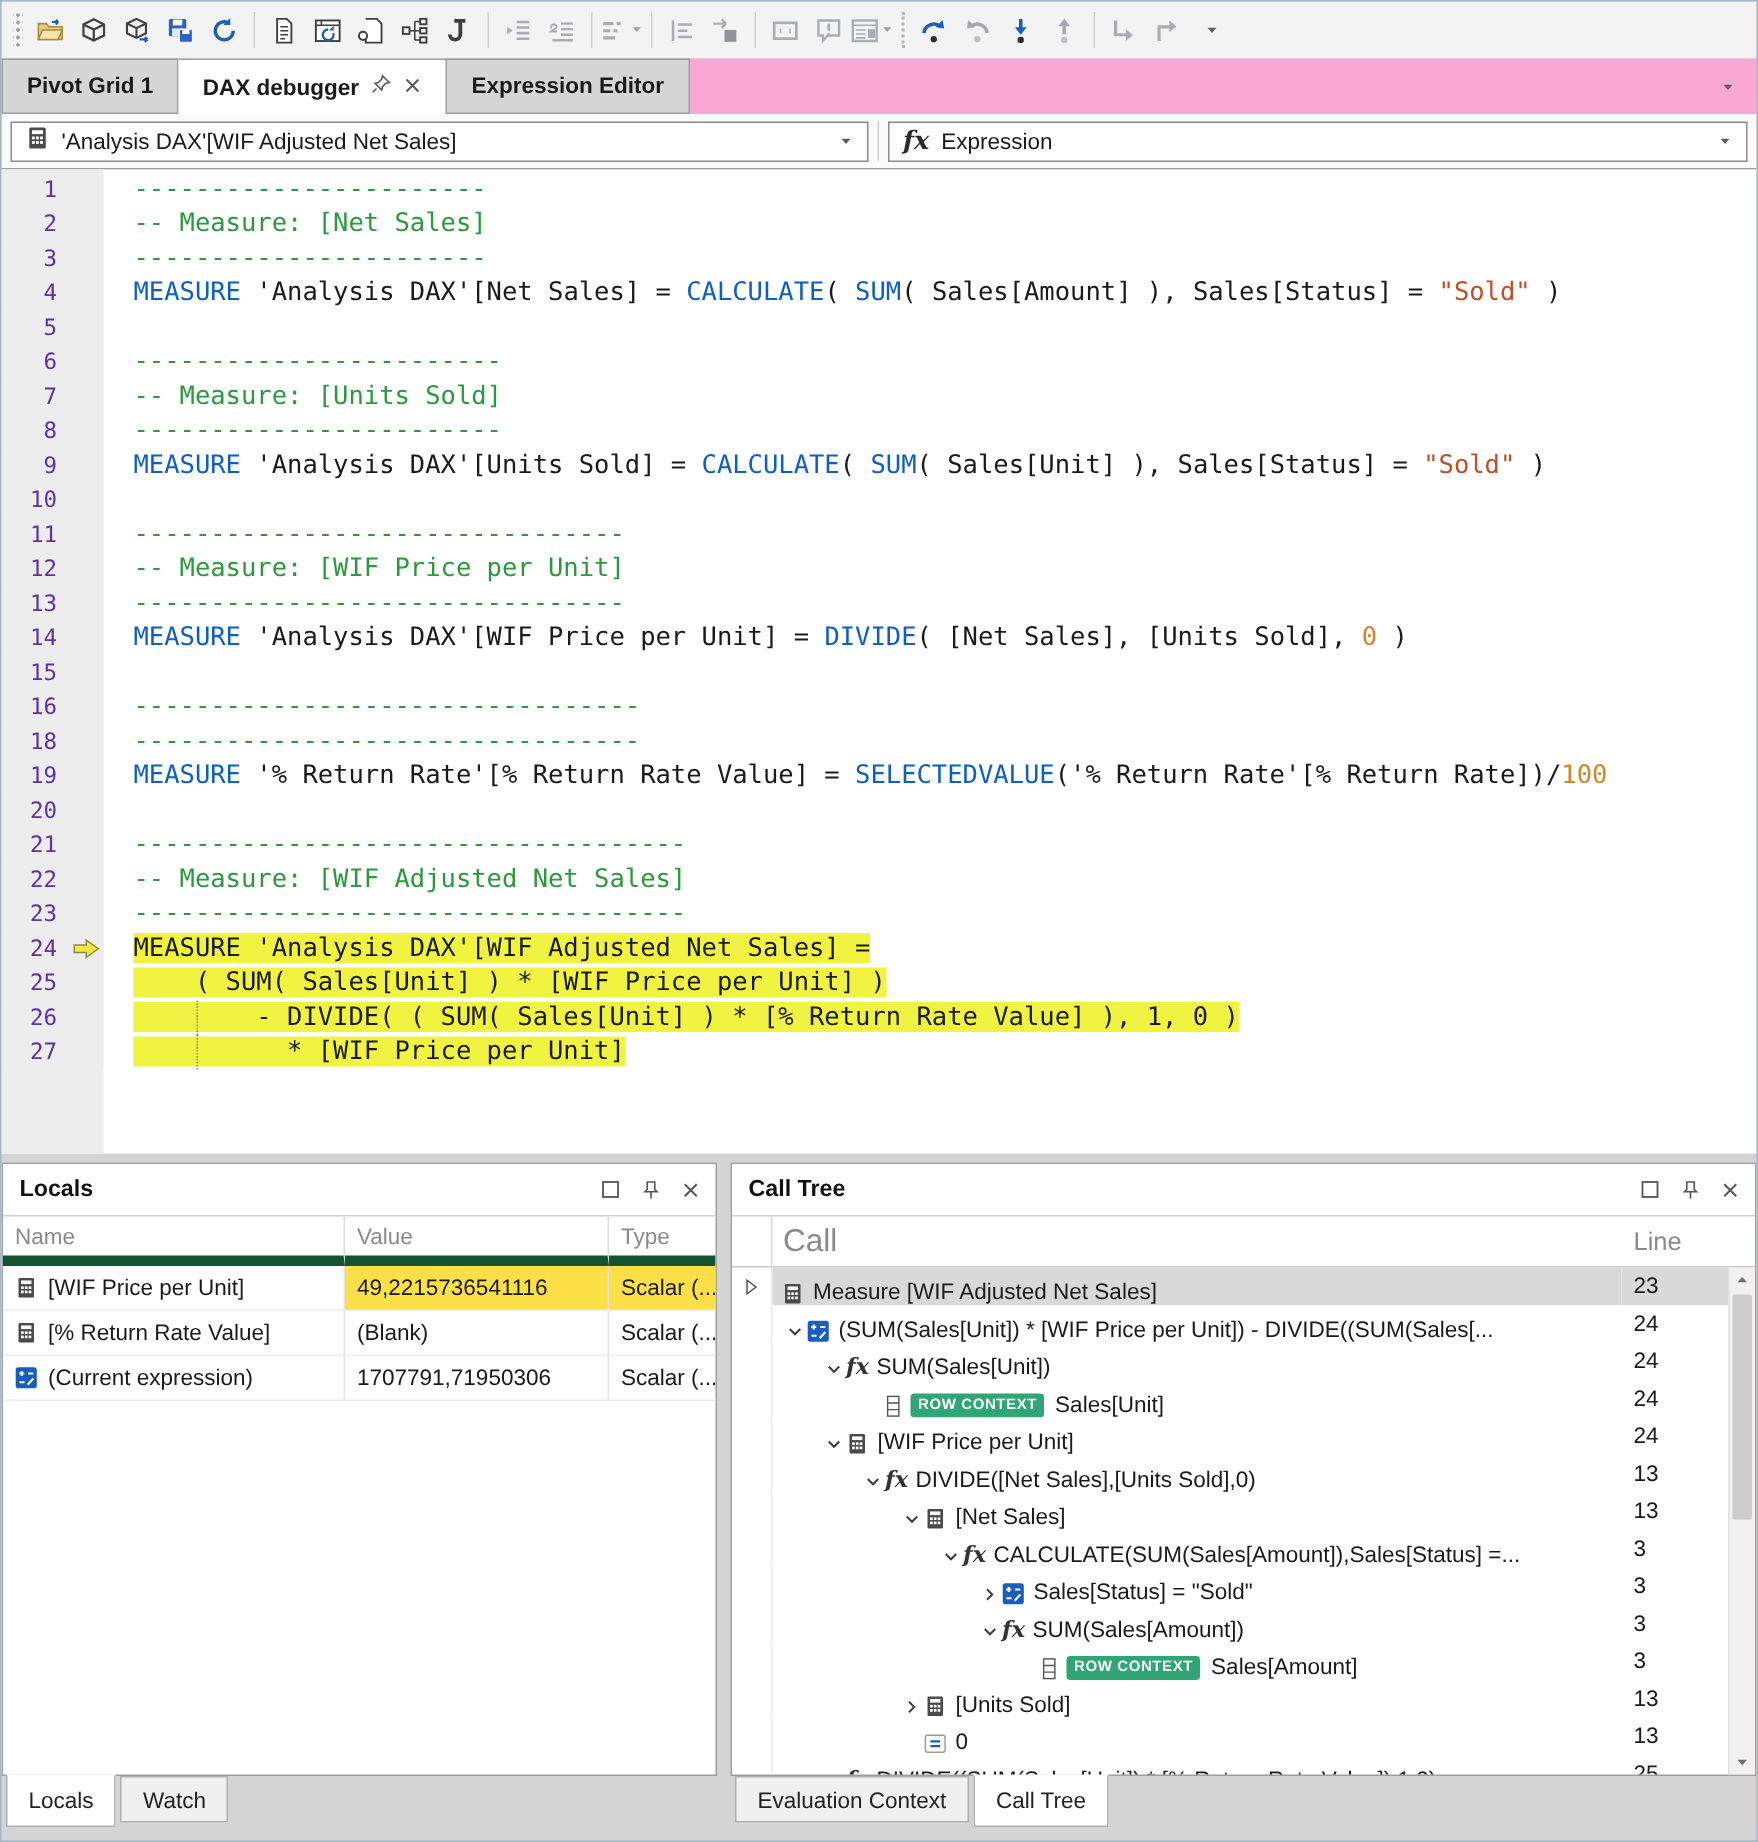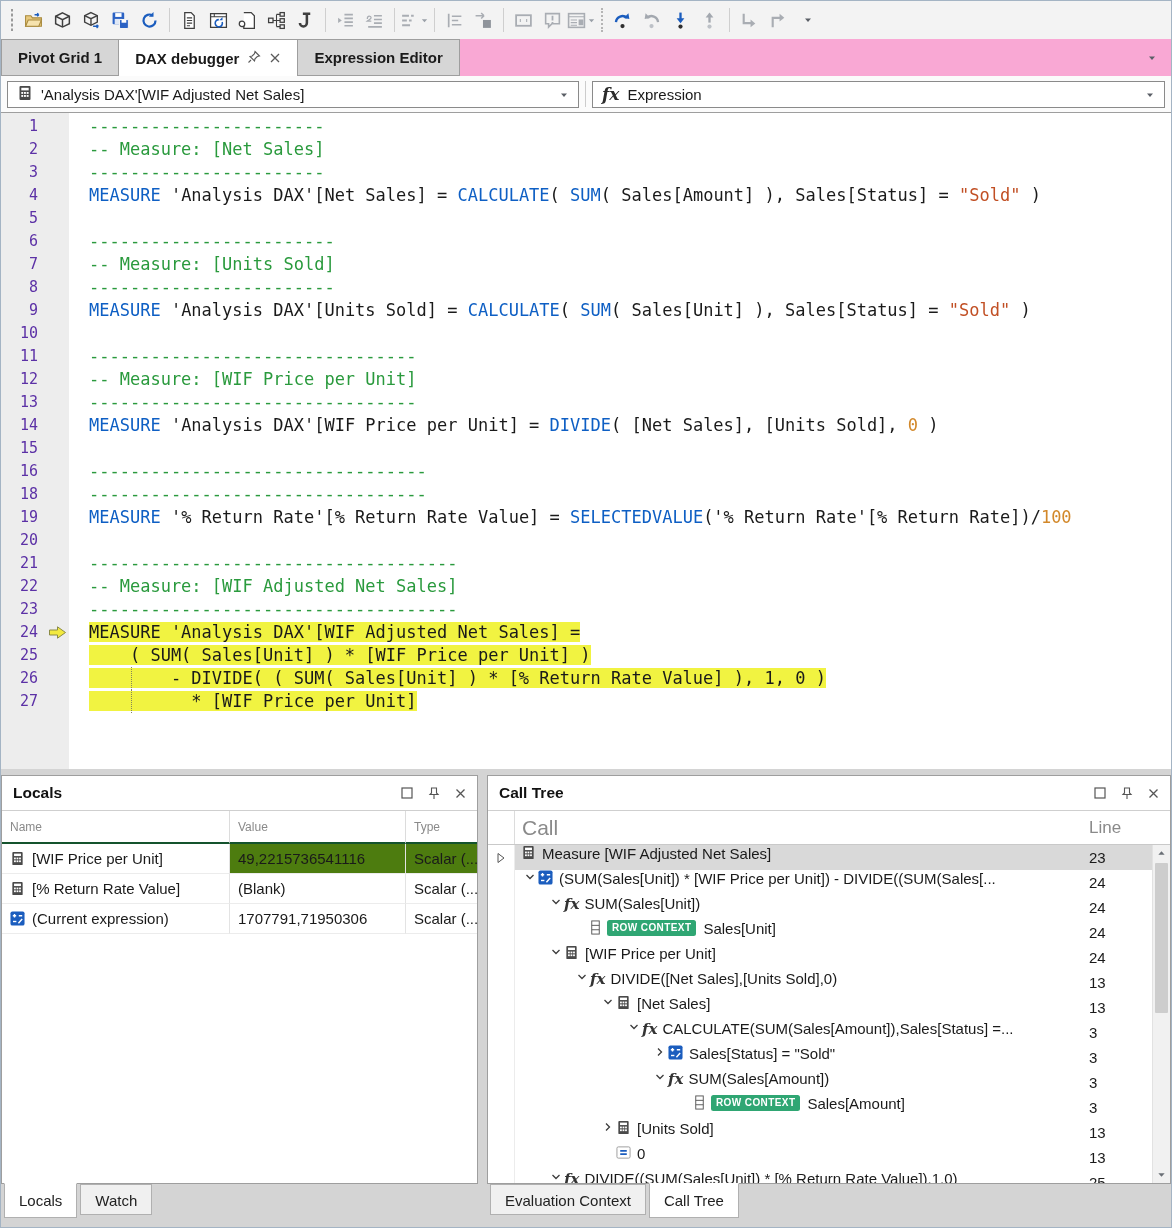--- a/index.html
+++ b/index.html
@@ -59,39 +59,39 @@
   .dockcol.left{width:477px;flex:0 0 auto}
   .dockcol.right{flex:1;min-width:0}
   .panel{background:#fff;border:1px solid #9e9e9e;flex:1;display:flex;flex-direction:column;overflow:hidden;min-height:0}
   .phead{height:34px;flex:0 0 auto;display:flex;align-items:center;padding:0 11px;border-bottom:1px solid #cfcfcf}
   .ptitle{font-weight:bold;font-size:15.5px;color:#111}
   .picons{margin-left:auto;display:flex;gap:15px;align-items:center}
   .picons span{display:flex}
 
   
   .lgrid{display:grid;grid-template-columns:228px 176px 1fr;flex:0 0 auto}
-  .lhc{height:33px;display:flex;align-items:center;padding-left:8px;color:#8a8a8a;font-size:12px;
-       border-right:1px solid #dcdcdc;border-bottom:2px solid #14532d;box-sizing:border-box}
+  .lhc{height:33px;display:flex;align-items:center;padding-left:8px;color:#8a8a8a;font-size:15px;
+       border-right:1px solid #dcdcdc;border-bottom:7px solid #14532d;box-sizing:border-box}
   .lhc:last-child{border-right:none}
   .lc{height:30px;display:flex;align-items:center;padding-left:8px;font-size:15px;color:#1a1a1a;
       border-right:1px solid #e3e3e3;border-bottom:1px solid #ececec;box-sizing:border-box;white-space:nowrap;overflow:hidden;gap:7px}
   .lc:nth-child(3n){border-right:none}
-  .lc.sel{background:#4d7c0f}
+  .lc.sel{background:#fde047}
   .lfill{flex:1}
 
   
   .thead{display:flex;height:33px;flex:0 0 auto;border-bottom:1px solid #c9c9c9}
   .thmark{width:26px;border-right:1px solid #dcdcdc}
   .thcall{flex:1;display:flex;align-items:center;padding-left:7px;color:#8a8a8a;font-size:21px}
   .thline{width:64px;display:flex;align-items:center;color:#8a8a8a;font-size:17px;padding-left:8px}
   .thsb{width:17px}
   .tbody{position:relative;flex:1;overflow:hidden}
   .trow{display:flex;height:25px;align-items:stretch;font-size:15px;color:#1a1a1a;padding-right:17px}
   .tmark{width:26px;flex:0 0 auto;border-right:1px solid #ececec;display:flex;align-items:center;justify-content:center}
-  .tcall{flex:1;display:flex;align-items:flex-start;white-space:nowrap;overflow:hidden;min-width:0}
+  .tcall{flex:1;display:flex;align-items:flex-end;white-space:nowrap;overflow:hidden;min-width:0}
   .tline{width:64px;flex:0 0 auto;display:flex;align-items:center;padding-left:8px}
   .trow.sel .tcall,.trow.sel .tline{background:#d9d9d9}
   .chev{width:17px;flex:0 0 auto;display:flex;align-items:center;justify-content:center}
   .nicon{margin-right:6px;display:flex;align-items:center}
   .badge{background:#2fa673;color:#fff;font-size:10px;font-weight:bold;letter-spacing:.4px;
          padding:3px 5px;border-radius:2.5px;margin-right:7px;line-height:1}
   .tree-fx{font-family:"DejaVu Serif",serif;font-style:italic;font-weight:bold;font-size:15px;color:#333;margin-right:5px}
 
   
   .vsb{position:absolute;top:0;right:0;bottom:0;width:17px;background:#f1f1f1;border-left:1px solid #e2e2e2;

